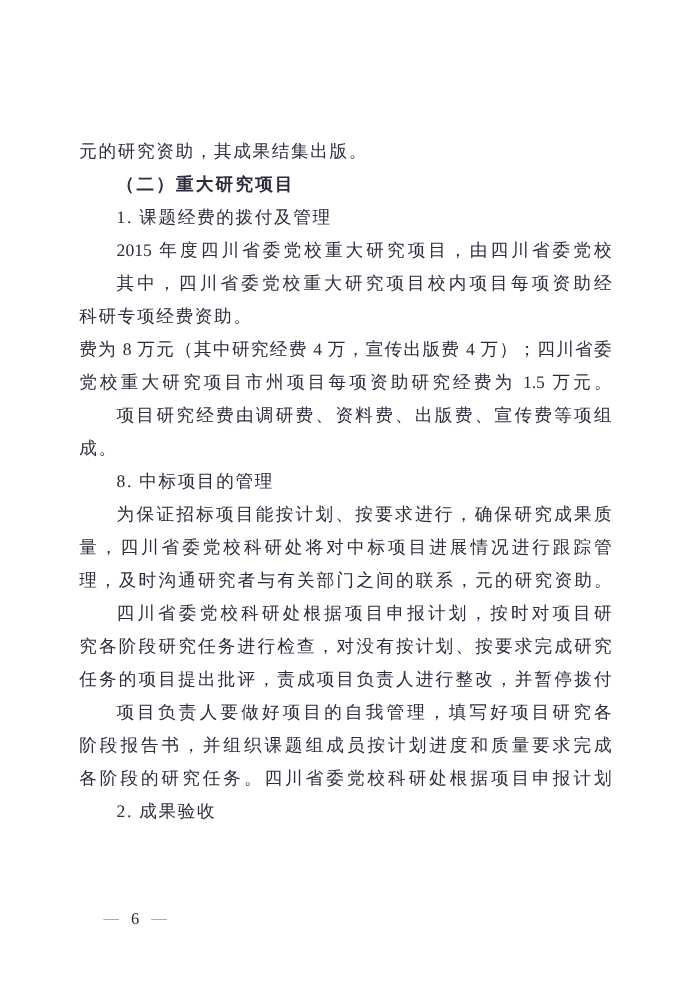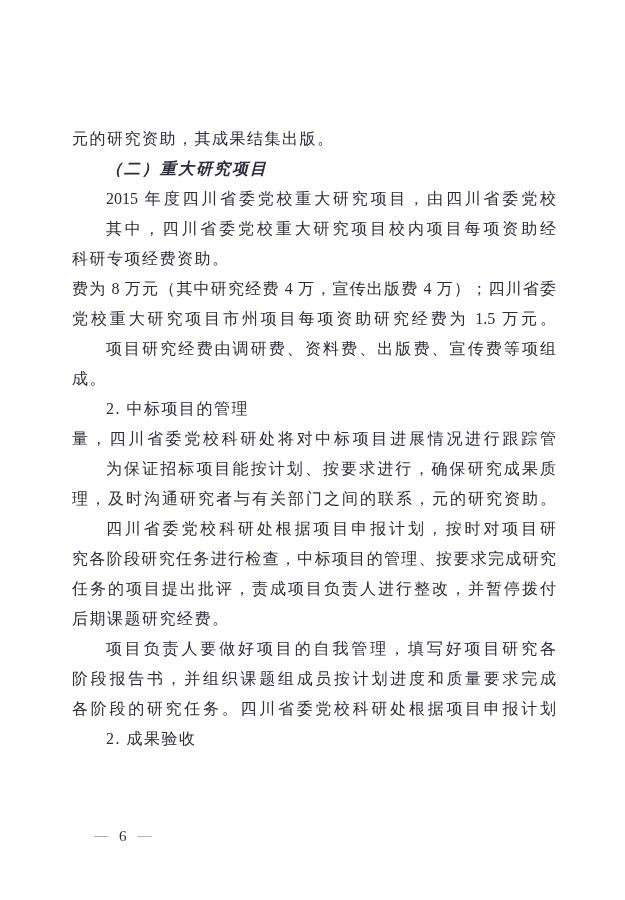--- a/index.html
+++ b/index.html
@@ -31,56 +31,56 @@
     white-space: nowrap;
     overflow: visible;
   }
   .line.justify {
     letter-spacing: 0;
     white-space: normal;
     text-align: justify;
     text-align-last: justify;
   }
   .line.indent { text-indent: 34px; }
-  .line.bold { font-weight: bold; letter-spacing: 2px; font-style: italic; }
+  .line.bold { font-weight: bold; letter-spacing: 2px; }
   .footer {
     position: absolute;
     left: 94px;
     top: 825px;
     display: flex;
     align-items: center;
     gap: 11px;
     font-size: 14px;
     line-height: 22px;
   }
   .footer .dash { color: #8f96aa; }
   .footer .num { color: #2c2c3c; font-size: 15px; }
 </style>
 </head>
 <body>
 
 <div class="page">
   <div class="doc-body">
       <div class="line plain">元的研究资助，其成果结集出版。</div>
       <div class="line indent bold">（二）重大研究项目</div>
+      <div class="line indent">1. 课题经费的拨付及管理</div>
       <div class="line indent justify">2015 年度四川省委党校重大研究项目，由四川省委党校</div>
       <div class="line indent justify">其中，四川省委党校重大研究项目校内项目每项资助经</div>
       <div class="line plain">科研专项经费资助。</div>
       <div class="line justify">费为 8 万元（其中研究经费 4 万，宣传出版费 4 万）；四川省委</div>
       <div class="line justify">党校重大研究项目市州项目每项资助研究经费为 1.5 万元。</div>
       <div class="line indent justify">项目研究经费由调研费、资料费、出版费、宣传费等项组</div>
       <div class="line plain">成。</div>
-      <div class="line indent">2. 中标项目的管理</div>
+      <div class="line indent">8. 中标项目的管理</div>
+      <div class="line indent justify">为保证招标项目能按计划、按要求进行，确保研究成果质</div>
       <div class="line justify">量，四川省委党校科研处将对中标项目进展情况进行跟踪管</div>
-      <div class="line indent justify">为保证招标项目能按计划、按要求进行，确保研究成果质</div>
       <div class="line justify">理，及时沟通研究者与有关部门之间的联系，元的研究资助。</div>
       <div class="line indent justify">四川省委党校科研处根据项目申报计划，按时对项目研</div>
-      <div class="line justify">究各阶段研究任务进行检查，中标项目的管理、按要求完成研究</div>
+      <div class="line justify">究各阶段研究任务进行检查，对没有按计划、按要求完成研究</div>
       <div class="line justify">任务的项目提出批评，责成项目负责人进行整改，并暂停拨付</div>
-      <div class="line plain">后期课题研究经费。</div>
       <div class="line indent justify">项目负责人要做好项目的自我管理，填写好项目研究各</div>
       <div class="line justify">阶段报告书，并组织课题组成员按计划进度和质量要求完成</div>
       <div class="line justify">各阶段的研究任务。四川省委党校科研处根据项目申报计划</div>
       <div class="line indent">2. 成果验收</div>
     </div>
   <div class="footer">
     <span class="dash">—</span>
     <span class="num">6</span>
     <span class="dash">—</span>
   </div>

